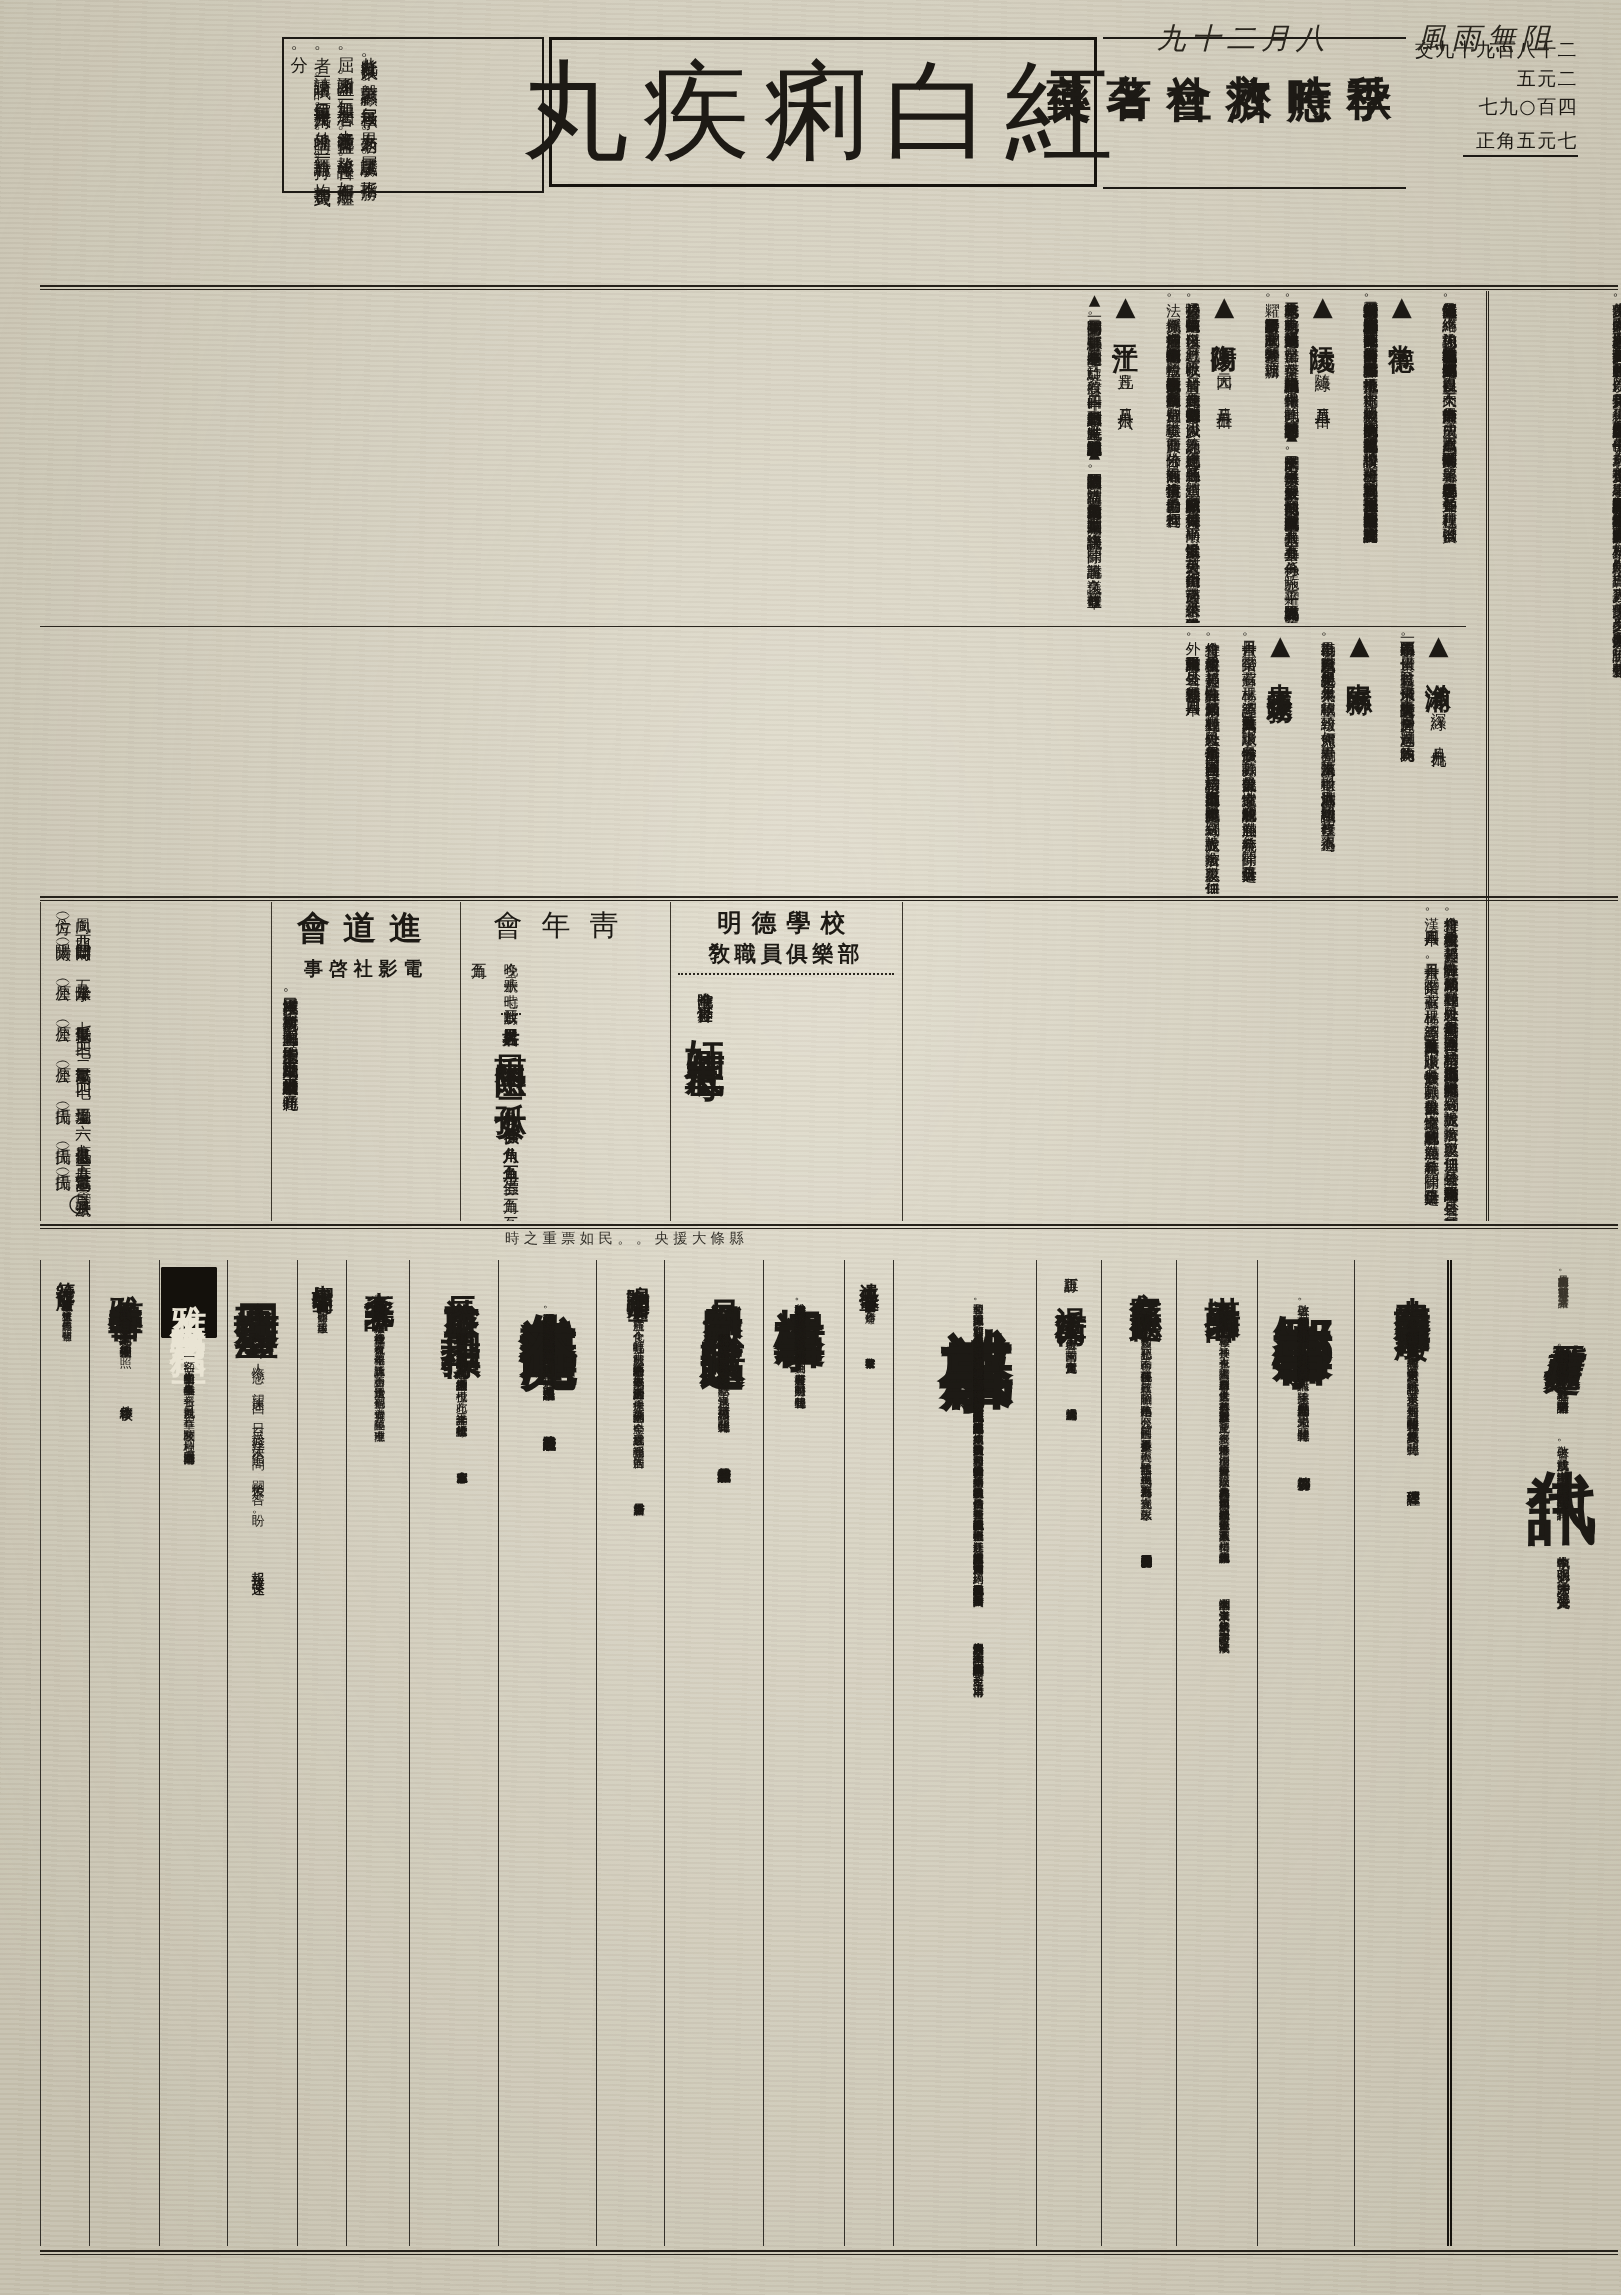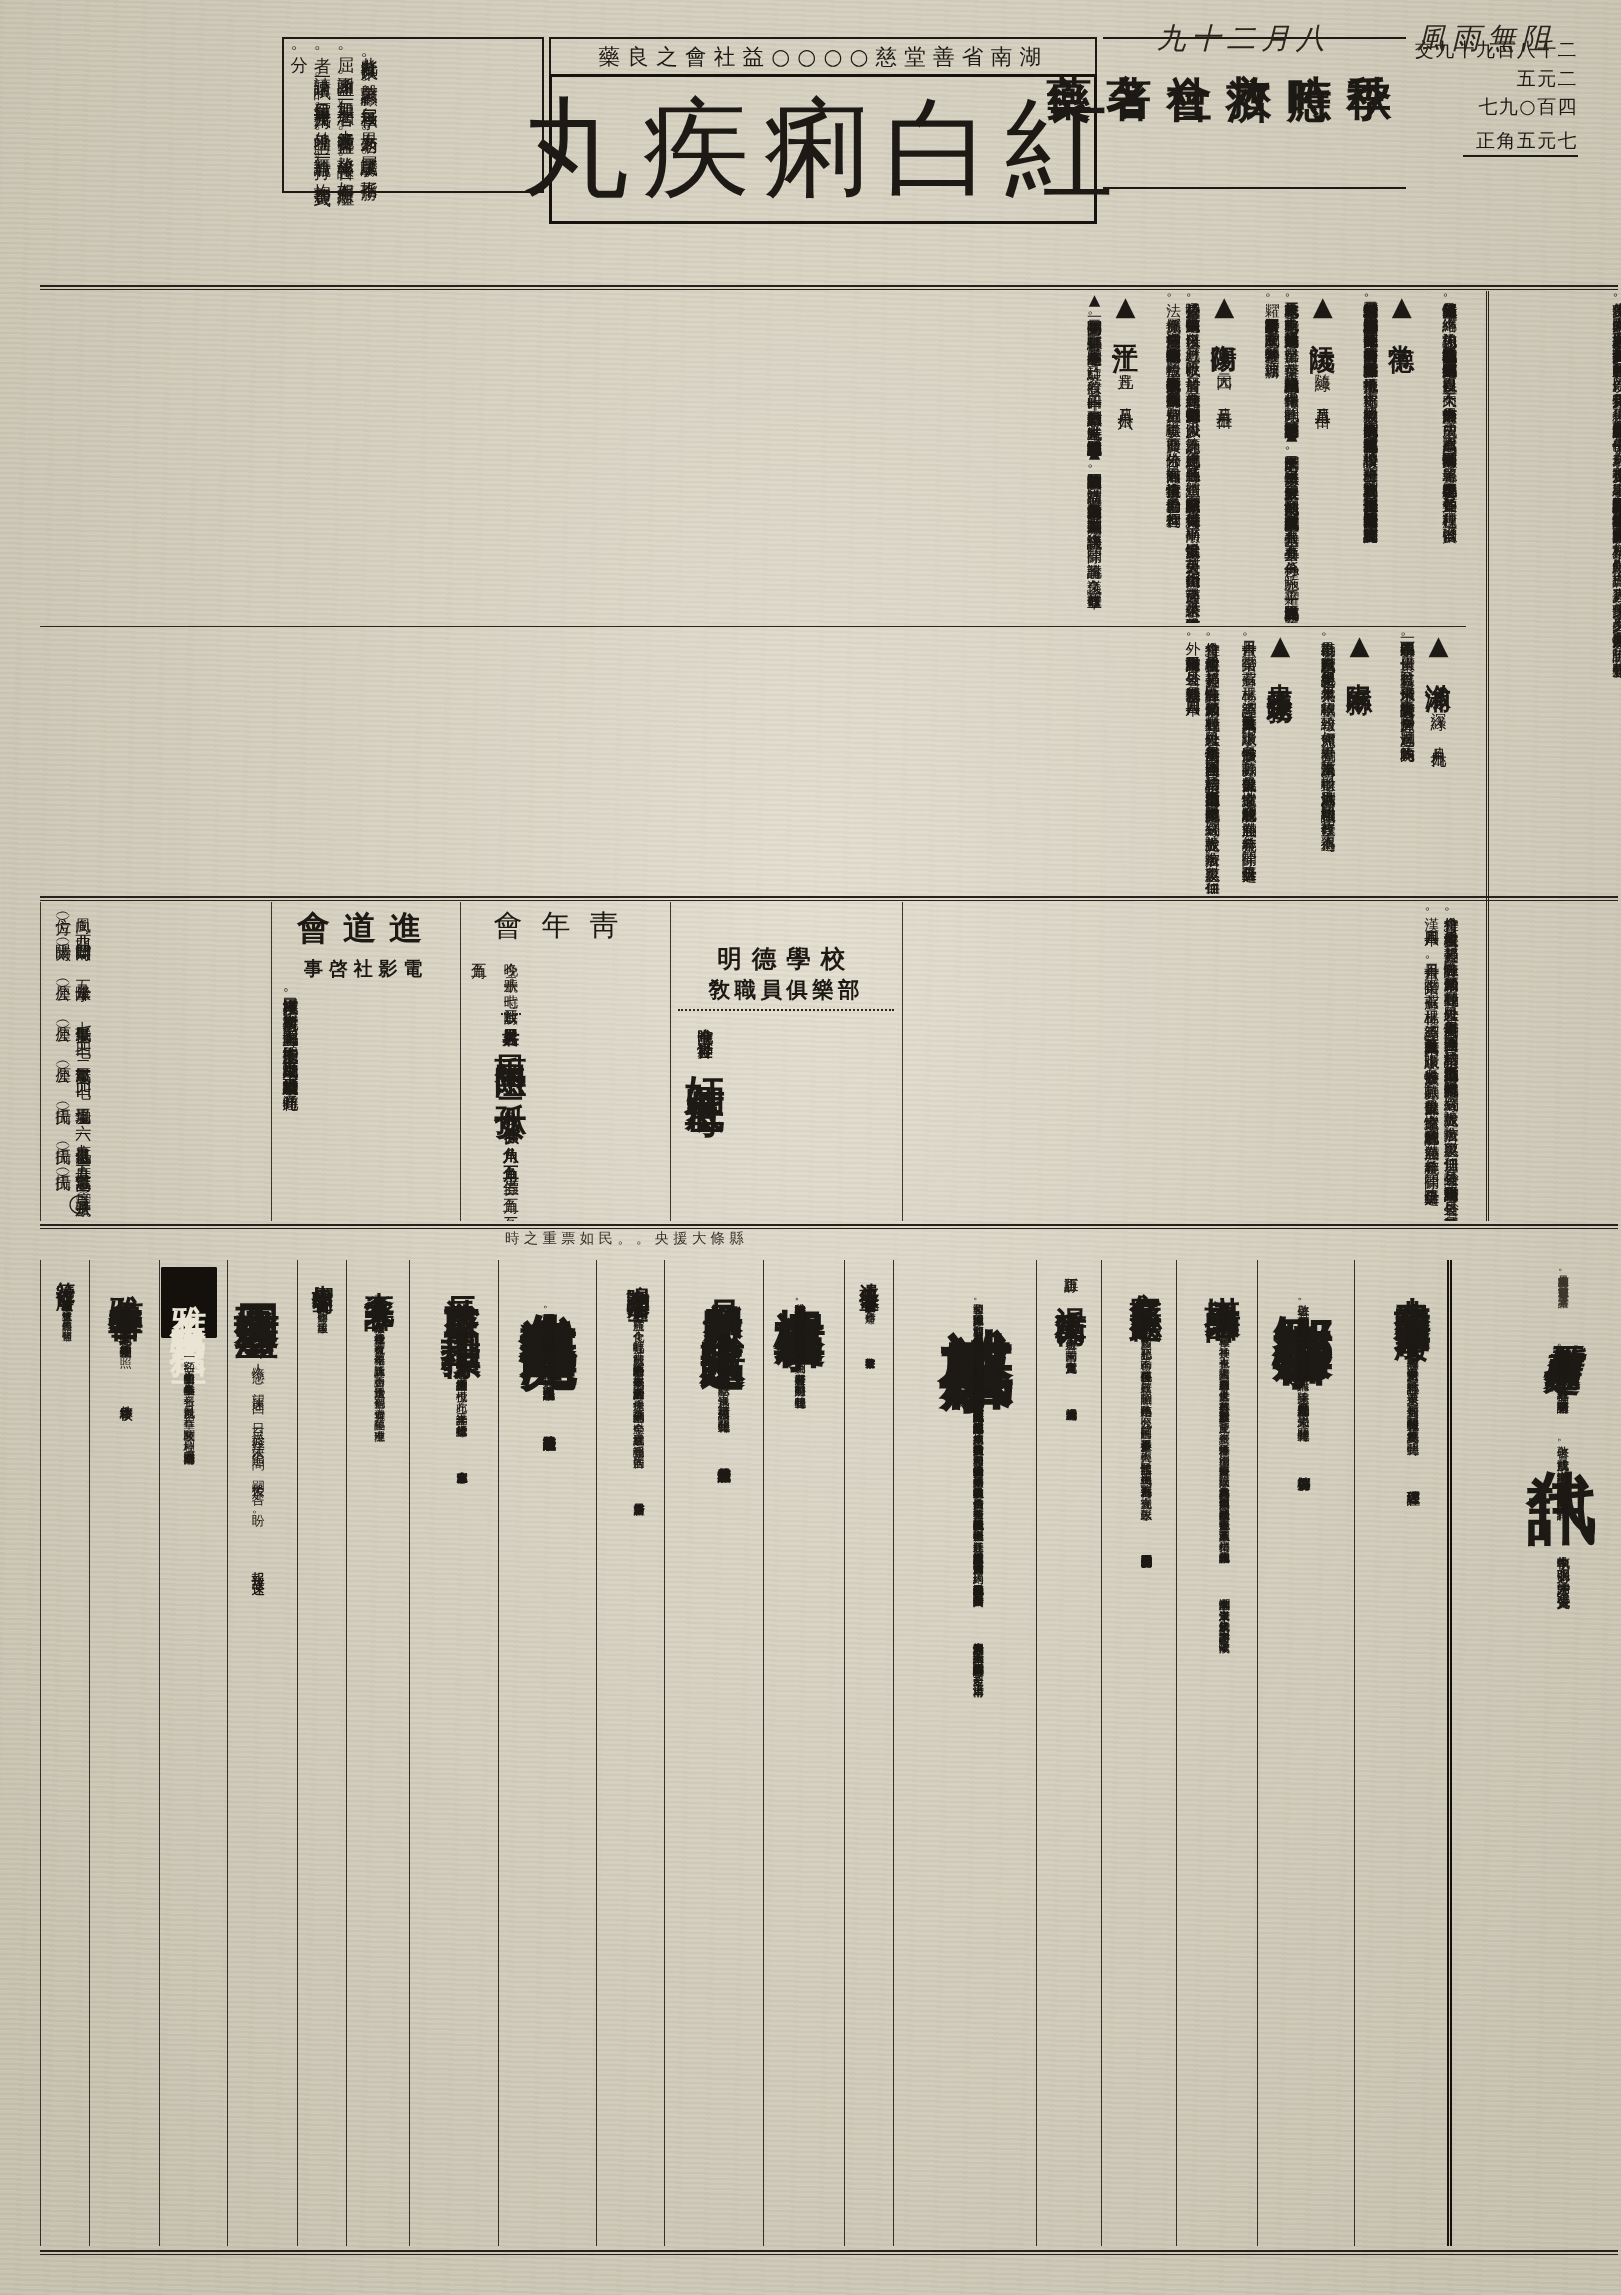--- a/index.html
+++ b/index.html
@@ -83,21 +83,20 @@
     <div id="slogan-grid" style="display:flex;flex-direction:row-reverse;justify-content:space-between;height:148px;padding:0 7.2px;border-top:2.2px solid #1d1a15;border-bottom:2.2px solid #1d1a15;">
       <span class="v" style="font-size:45px;font-weight:bold;">秋季</span>
       <span class="v" style="font-size:45px;font-weight:bold;">應時</span>
       <span class="v" style="font-size:45px;font-weight:bold;">救濟</span>
       <span class="v" style="font-size:45px;font-weight:bold;">社會</span>
       <span class="v" style="font-size:45px;font-weight:bold;">著名</span>
       <span class="v" style="font-size:45px;font-weight:bold;">良藥</span>
     </div>
   </div>
   <div id="header-mid">
-    <div id="tagline">藥良之會社益○○○○慈堂善省南湖</div>
     <div id="productbox">
       <span>丸疾痢白紅</span>
     </div>
   </div>
   <div id="header-left">
     <div class="v">此丸發行以來。慇蒙惠顧。每屆秋季。男女老幼。屢試屢驗。指不勝屈。謝函盈匣。無如一二屈悲者。未能普受裨益。故登報謹告。如有患斯症者。請速購一試。價目每瓶光洋弍角。外埠函購。無論一瓶一打。均加寄費式分。</div>
   </div>
 </div>
 
 <div class="rule-h" style="top:285px;"></div>
@@ -163,21 +162,21 @@
 <div class="rule-h" style="top:896px;"></div>
 
 <div id="mid" class="band">
   <div class="flexr">
     <div id="petition" class="midsec v">
       <span>食維持會。改組旱災救濟會。另發起募捐。計在分區賑恤。一面嚴禁消耗穀米。並勸種雜糧。以維民食外。所有查勘旱災情形。理合連同災區路圖。呈請鈞司察核。賞准迅派委員下縣覆勘。將本年應完田賦幾分。分別蠲緩。並提大賑款。按名賑濟。以惠災黎。無任迫切。除呈省長外。謹呈湖南財政司司長張。呈省長外。長沙縣知事敦漢。八月二十四日。</span>
       <span>古六月二十日。雷榮階。蘇蕙召。楊玉林。譚紹彥等。率貧民三萬五千六百餘人。環跪求賑。各界扮演慘狀。勸募賑款。以是大部分災黎。家性命繼之。成敗利鈍非所計也。滿腔熱血。統希亮察。一律開除。毋任盼禱之至。</span>
     </div>
     <div id="club" class="midsec">
       <div style="text-align:center;font-weight:bold;">
-        <div style="font-size:24.5px;letter-spacing:10px;margin-top:36px;">明德學校</div>
+        <div style="font-size:24.5px;letter-spacing:10px;">明德學校</div>
         <div style="font-size:21.6px;letter-spacing:4.3px;border-bottom:2.2px dotted #2a261e;padding-bottom:4.3px;">敎職員俱樂部</div>
       </div>
       <div class="v" style="height:238px;margin-top:5.8px;">
         <span style="font-size:16px;margin:0 5.8px;">今晚七時准演</span>
         <span style="font-size:16px;margin:0 5.8px;">世界神怪影片</span>
         <span class="film">奸卿底毒</span>
       </div>
     </div>
     <div id="youth" class="midsec">
       <div style="text-align:center;font-weight:normal;font-size:29px;letter-spacing:19px;">會年靑</div>

